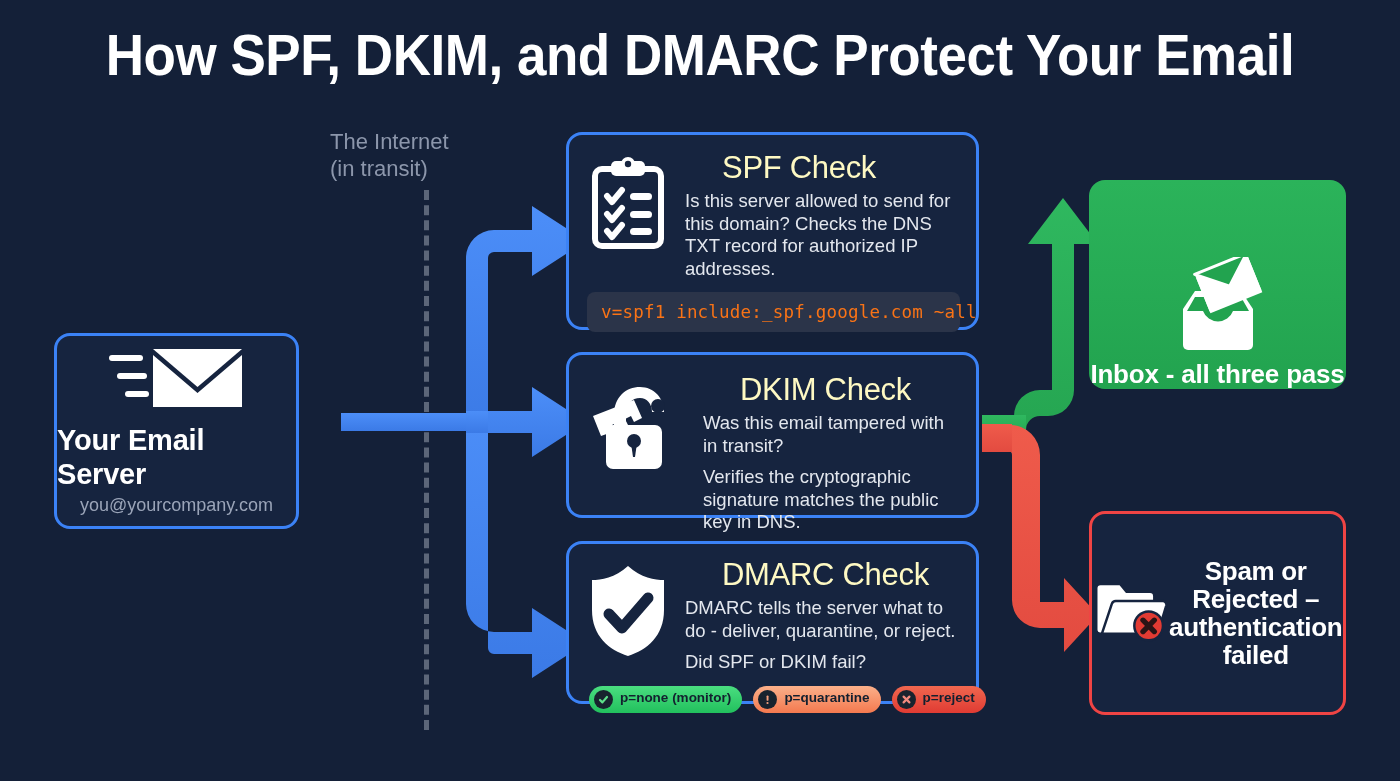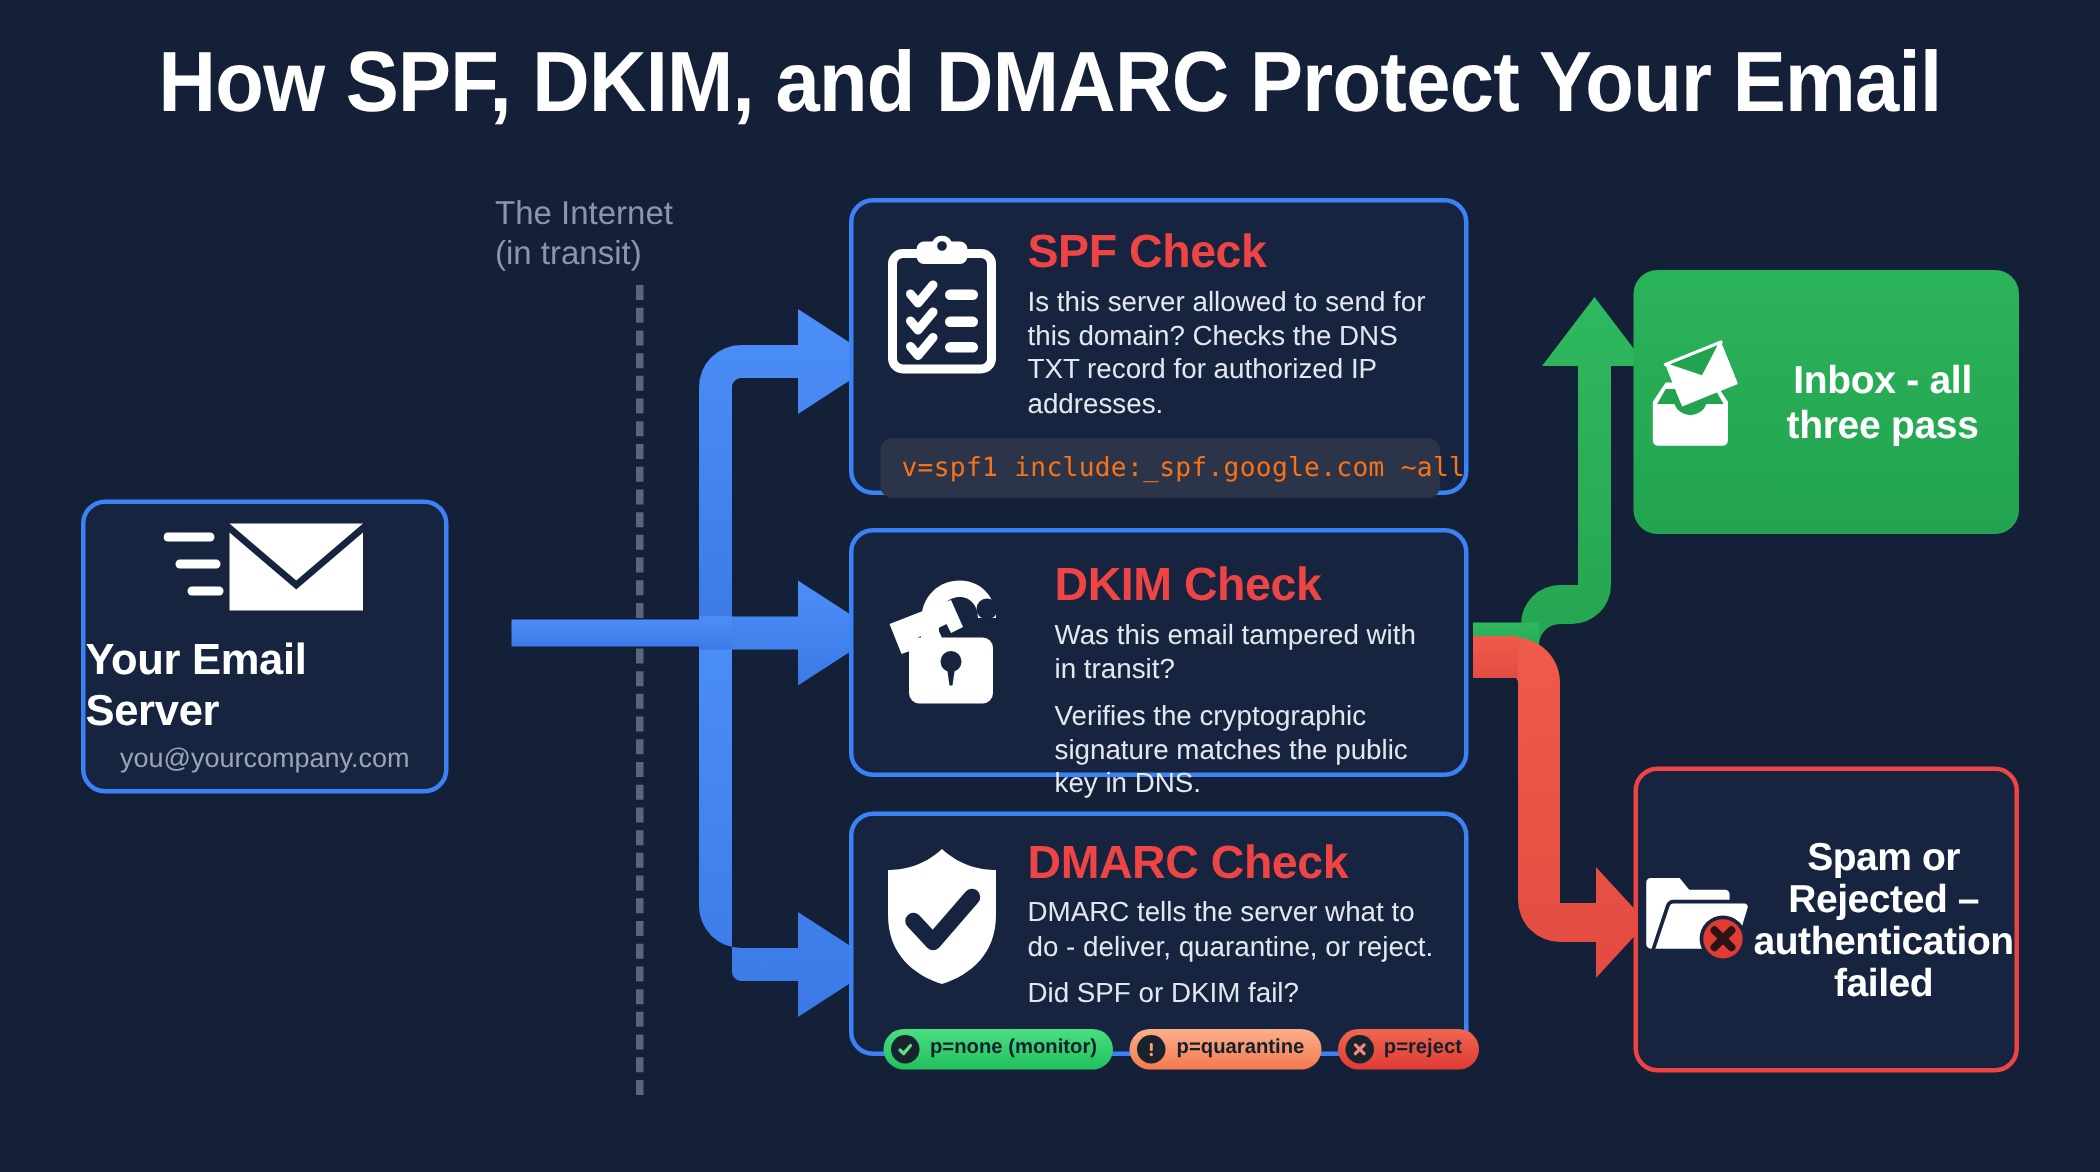--- a/index.html
+++ b/index.html
@@ -68,22 +68,22 @@
 
   
   .check-card{
     display:flex;
     padding:18px 18px 16px 20px;
     gap:32px;
   }
   .check-icon{flex:0 0 auto;width:82px;display:flex;align-items:flex-start;justify-content:center;padding-top:6px;}
   .check-body{flex:1 1 auto;min-width:0;}
   .check-title{
-    color:#ef4444;font-size:31px;font-weight:bold;
-    line-height:34px;letter-spacing:-0.3px;margin-bottom:5px;
+    color:#fef9c3;font-size:31px;font-weight:normal;
+    line-height:34px;letter-spacing:-0.3px;margin-bottom:5px;margin-left:37px;
   }
   .check-desc{
     color:#e3e7ee;font-size:18.5px;line-height:22.5px;
   }
   .check-desc + .check-desc{margin-top:9px;}
 
   #spf-card{left:566px;top:132px;width:413px;height:198px;flex-direction:column;gap:0;padding:16px 16px 14px 18px;}
   #spf-top{display:flex;gap:16px;}
   #code-chip{
     margin-top:12px;
@@ -121,24 +121,24 @@
     display:flex;align-items:center;justify-content:center;
     flex:0 0 auto;
   }
   .badge .dot svg{display:block;}
   .badge.b-none{background:linear-gradient(180deg,#4ade80 0%,#22c05d 100%);}
   .badge.b-quarantine{background:linear-gradient(180deg,#fbb08a 0%,#f4794f 100%);}
   .badge.b-reject{background:linear-gradient(180deg,#f0674f 0%,#e03b33 100%);}
 
   
   #inbox-box{
-    left:1089px;top:180px;width:257px;height:176px;
+    left:1089px;top:180px;width:257px;height:209px;
     border-radius:16px;
     background:linear-gradient(180deg,#2bb35a 0%,#22a34f 100%);
-    display:flex;flex-direction:row;align-items:center;justify-content:space-between;
+    display:flex;flex-direction:column;align-items:center;justify-content:flex-end;
   }
   #inbox-icon{width:105px;height:96px;margin-bottom:6px;}
   #inbox-label{
     color:#ffffff;font-size:26px;font-weight:bold;letter-spacing:-0.2px;
     text-align:center;line-height:30px;
   }
 
   #spam-box{
     left:1089px;top:511px;width:257px;height:204px;
     box-sizing:border-box;

